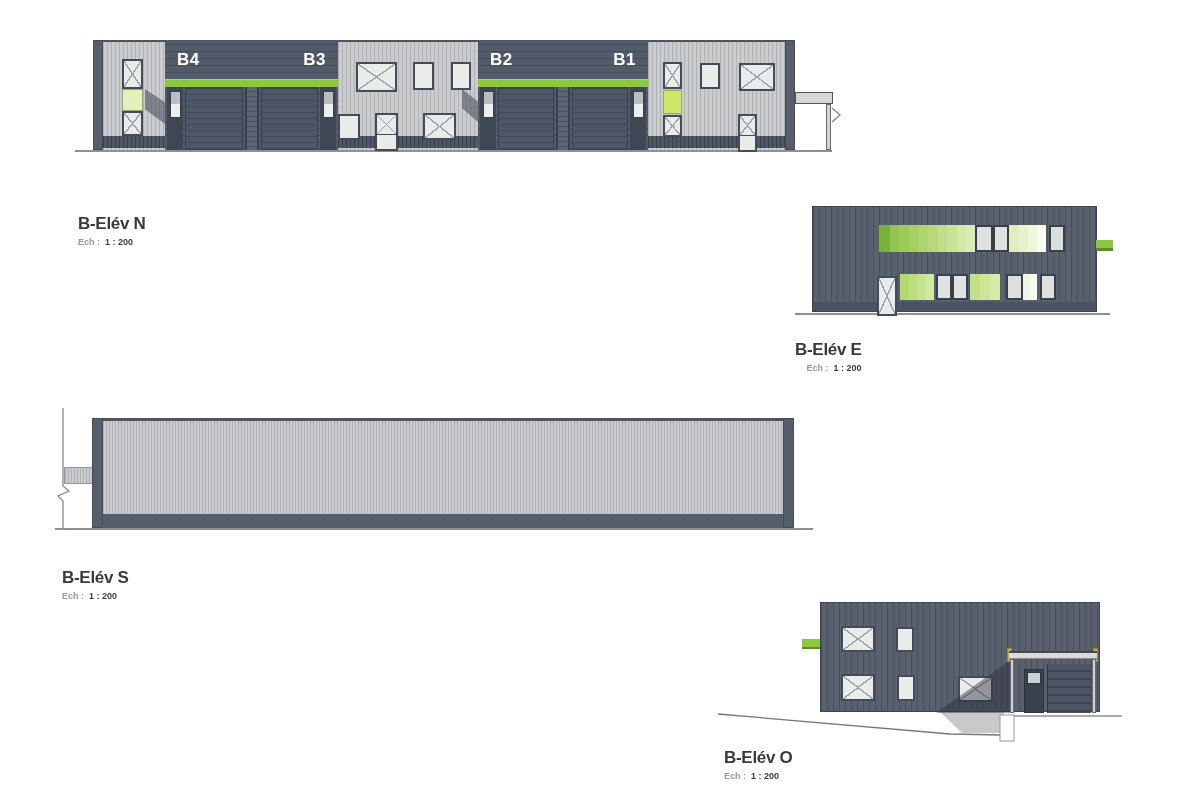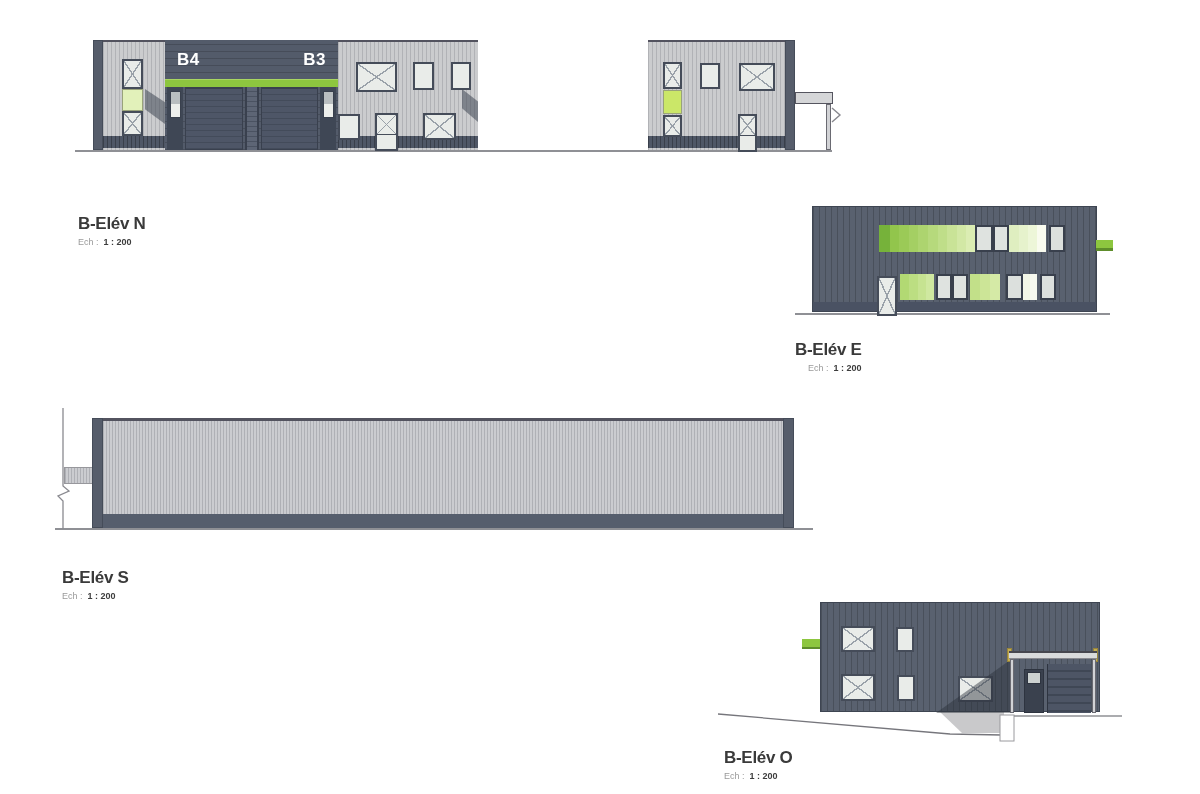--- a/index.html
+++ b/index.html
@@ -61,21 +61,21 @@
   .pane-f{border:2px solid #39404d;}
   .pane-x{background-image:
       linear-gradient(to top right, transparent calc(50% - 0.7px), #9aa2aa calc(50% - 0.7px), #9aa2aa calc(50% + 0.7px), transparent calc(50% + 0.7px)),
       linear-gradient(to bottom right, transparent calc(50% - 0.7px), #9aa2aa calc(50% - 0.7px), #9aa2aa calc(50% + 0.7px), transparent calc(50% + 0.7px));}
   .greentab{background:#8dc63f;border-bottom:3px solid #5e8d2b;}
 
   
   .caption{position:absolute;color:#3c3c3c;}
   .cap-title{font-size:17px;font-weight:bold;letter-spacing:-0.3px;color:#3a3a3a;}
   .cap-scale{margin-top:3px;font-size:9px;}
-  .cap-ech{color:#9a9a9a;}
+  .cap-ech{color:#9a9a9a;font-weight:bold;}
   .cap-val{color:#3c3c3c;font-weight:bold;margin-left:5px;}
 
   
   .wgarage{background:repeating-linear-gradient(180deg, #4d5565 0 6px, #3f4755 6px 8px);border-left:1px solid #2e3440;}
   .wdoor{background:#3a414e;border:1px solid #2e3440;}
   .wdoor-pane{margin:2px;height:12px;background:#ccd1d0;border:1px solid #2e3440;}
 </style>
 </head>
 <body>
 
@@ -119,20 +119,38 @@
       <div class="win" style="left:75px;top:20px;width:21px;height:28px;"></div>
       <div class="win" style="left:113px;top:20px;width:20px;height:28px;"></div>
       <div class="win" style="left:0;top:72px;width:22px;height:26px;"></div>
       <div class="door" style="left:37px;top:71px;width:23px;height:38px;">
           <div class="door-x"></div>
         </div>
       <div class="win wx" style="left:85px;top:71px;width:33px;height:27px;"></div>
       <div class="shadow-wedge" style="left:124px;top:47px;width:16px;height:33px;clip-path:polygon(0 0,100% 38%,100% 100%,0 58%);"></div>
     </div>
 
+    <div class="bay baywall" style="left:385px;width:170px;">
+      <div class="bay-labels">
+        <span>B2</span>
+        <span>B1</span>
+      </div>
+      <div class="bay-stripe"></div>
+      <div class="bay-lower">
+        <div class="sidep">
+            <div class="spane"></div>
+          </div>
+        <div class="gdoor"></div>
+        <div class="gcenter"></div>
+        <div class="gdoor"></div>
+        <div class="sidep">
+            <div class="spane"></div>
+          </div>
+      </div>
+    </div>
 
     <div class="abs lightwall" style="left:555px;top:0;width:137px;height:110px;border-top:2px solid #53535f;">
       <div class="basestrip" style="left:0;right:0;bottom:2px;"></div>
       <div class="win wx" style="left:15px;top:20px;width:19px;height:27px;"></div>
       <div class="gpane" style="left:15px;top:48px;width:19px;height:24px;background:#cbe768;"></div>
       <div class="win wx" style="left:15px;top:73px;width:19px;height:22px;"></div>
       <div class="win" style="left:52px;top:21px;width:20px;height:26px;"></div>
       <div class="win wx" style="left:91px;top:21px;width:36px;height:28px;"></div>
       <div class="door" style="left:90px;top:72px;width:19px;height:38px;">
           <div class="door-x"></div>

